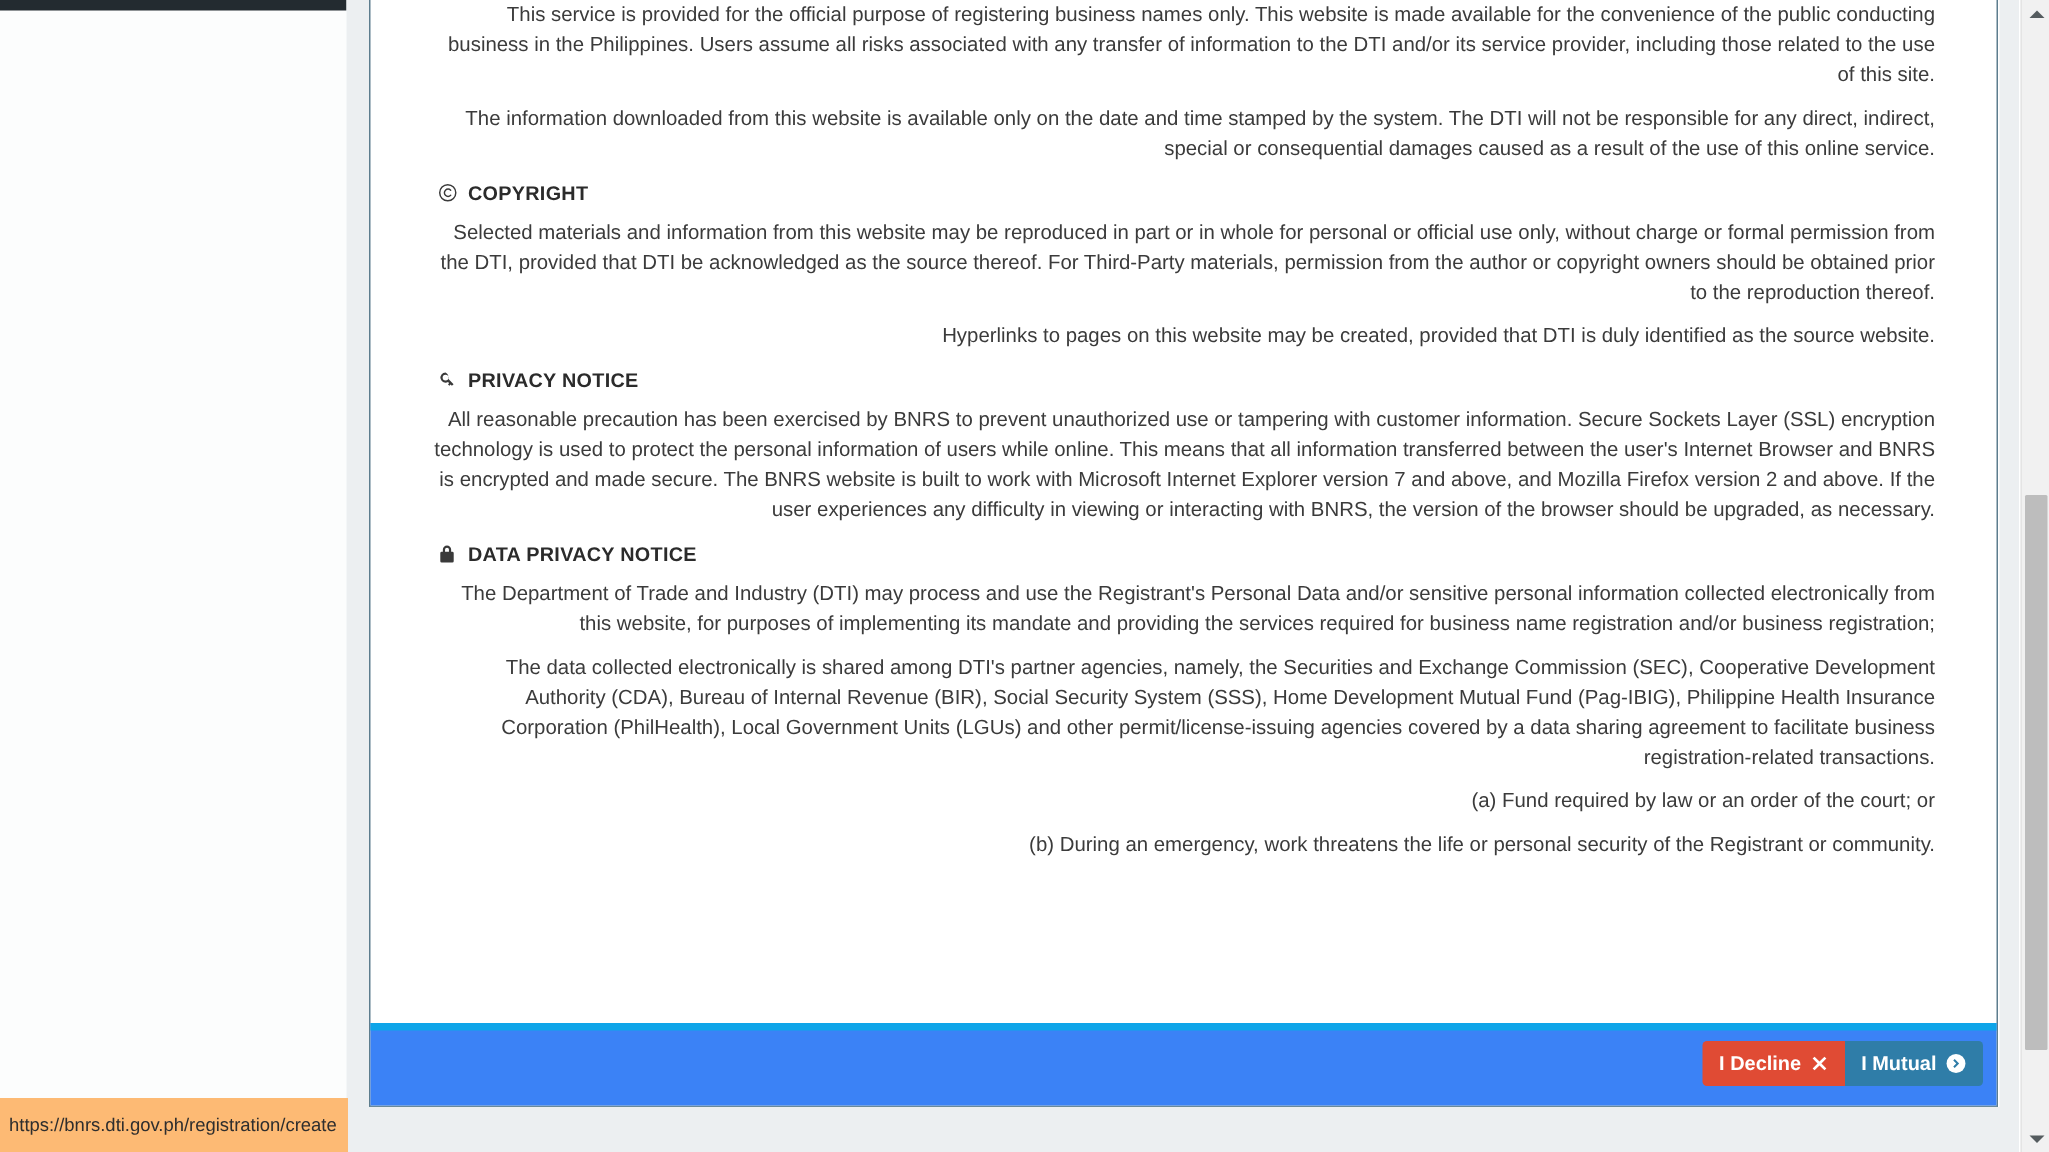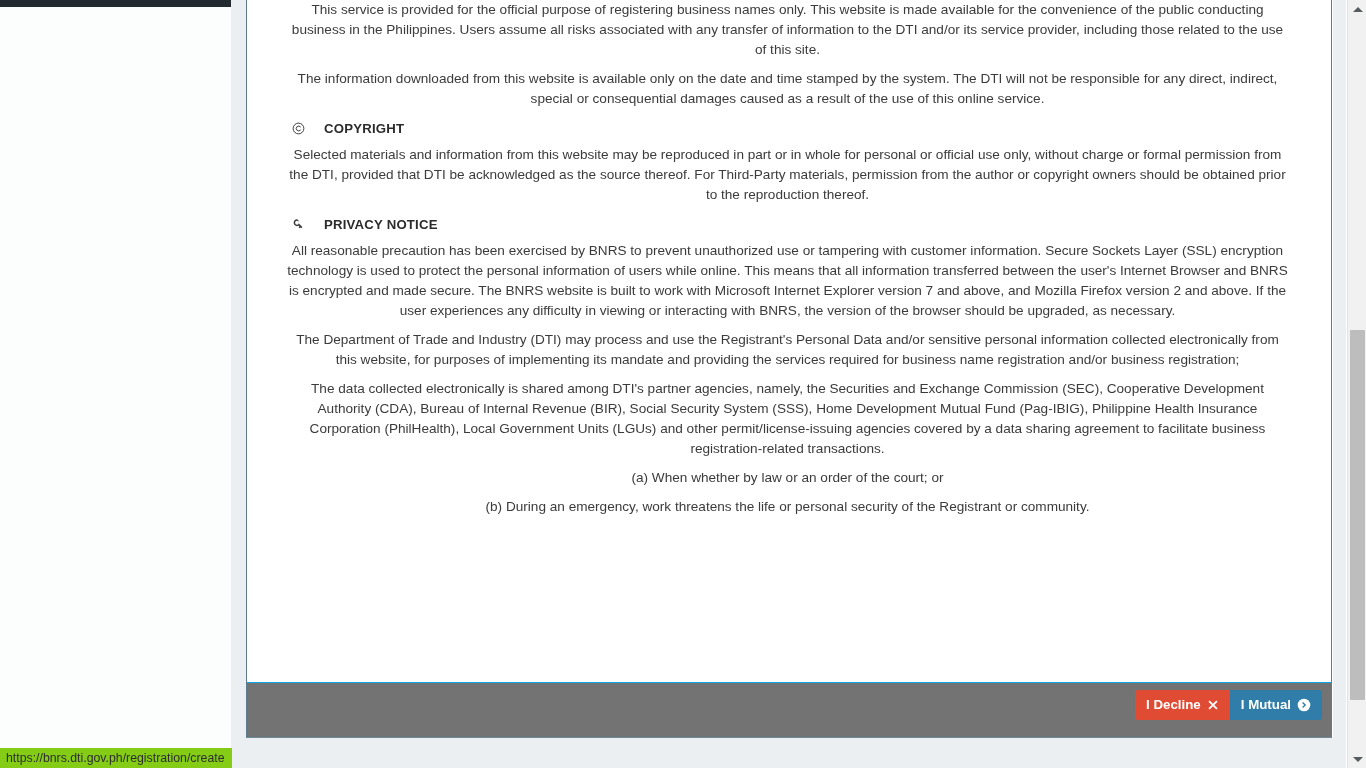--- a/index.html
+++ b/index.html
@@ -79,54 +79,54 @@
     left: 38px;
     top: 6px;
     width: 1005px;
   }
 
   p.para {
     font-size: 13.6px;
     line-height: 20px;
     color: #3b3b3b;
     margin: 0 0 9px 0;
-    text-align: center;
+    text-align: right;
   }
 
   h3.section-head {
     font-size: 13.2px;
     font-weight: bold;
     color: #2b2b2b;
     letter-spacing: 0.2px;
     margin: 12px 0 9px 6px;
     display: flex;
     align-items: center;
-    gap: 19px;
+    gap: 7px;
   }
 
   .head-icon {
     display: inline-flex;
     align-items: center;
     justify-content: center;
     width: 14px;
     height: 14px;
     color: #3a3a3a;
     flex: none;
   }
   .head-icon svg { display: block; }
 
   
   #footer-bar {
     position: absolute;
     left: 0;
     top: 688px;
     width: 1084px;
     height: 55px;
-    border-top: 1px solid #0ea5e9;
-    background: #737373;
+    border-top: 5px solid #0ea5e9;
+    background: #3b82f6;
   }
 
   #button-group {
     position: absolute;
     right: 9px;
     top: 7px;
     display: flex;
   }
 
   .btn {
@@ -192,25 +192,25 @@
     height: 370px;
     background: #bdbdbd;
     border-radius: 1px;
   }
 
   
   #status-bar {
     position: absolute;
     left: 0;
     bottom: 0;
-    height: 20px;
+    height: 36px;
     padding: 0 7px 0 6px;
     display: flex;
     align-items: center;
-    background: #84cc16;
+    background: #fdba74;
     font-size: 12.3px;
     color: #2e2e2e;
     white-space: nowrap;
   }
 </style>
 </head>
 <body>
 
 <div id="viewport">
 
@@ -232,34 +232,43 @@
       <h3 class="section-head">
         <span class="head-icon">
           <svg width="13" height="13" viewBox="0 0 16 16" fill="none" stroke="currentColor" stroke-width="1.2">
             <circle cx="8" cy="8" r="6.6"></circle>
             <path d="M10.4 5.9a3 3 0 1 0 0 4.2" stroke-linecap="round"></path>
           </svg>
         </span>
         <span>COPYRIGHT</span>
       </h3>
       <p class="para">Selected materials and information from this website may be reproduced in part or in whole for personal or official use only, without charge or formal permission from the DTI, provided that DTI be acknowledged as the source thereof. For Third-Party materials, permission from the author or copyright owners should be obtained prior to the reproduction thereof.</p>
+      <p class="para">Hyperlinks to pages on this website may be created, provided that DTI is duly identified as the source website.</p>
 
       <h3 class="section-head">
         <span class="head-icon">
           <svg width="13" height="13" viewBox="0 0 16 16" fill="currentColor">
             <path d="M6.2 1.6a4.2 4.2 0 1 0 2.05 7.86l.9.9-1 1 1.2 1.2 1-1 1.05 1.05 1.4-1.4-4.6-4.6A4.2 4.2 0 0 0 6.2 1.6zm0 1.8a2.4 2.4 0 1 1 0 4.8 2.4 2.4 0 0 1 0-4.8z"></path>
           </svg>
         </span>
         <span>PRIVACY NOTICE</span>
       </h3>
       <p class="para">All reasonable precaution has been exercised by BNRS to prevent unauthorized use or tampering with customer information. Secure Sockets Layer (SSL) encryption technology is used to protect the personal information of users while online. This means that all information transferred between the user's Internet Browser and BNRS is encrypted and made secure. The BNRS website is built to work with Microsoft Internet Explorer version 7 and above, and Mozilla Firefox version 2 and above. If the user experiences any difficulty in viewing or interacting with BNRS, the version of the browser should be upgraded, as necessary.</p>
 
+      <h3 class="section-head">
+        <span class="head-icon">
+          <svg width="12" height="13" viewBox="0 0 14 16" fill="currentColor">
+            <path d="M7 0.8a3.4 3.4 0 0 0-3.4 3.4V6H2.6A1.1 1.1 0 0 0 1.5 7.1v6.6A1.1 1.1 0 0 0 2.6 14.8h8.8a1.1 1.1 0 0 0 1.1-1.1V7.1A1.1 1.1 0 0 0 11.4 6h-1V4.2A3.4 3.4 0 0 0 7 0.8zm0 1.8a1.6 1.6 0 0 1 1.6 1.6V6H5.4V4.2A1.6 1.6 0 0 1 7 2.6z"></path>
+          </svg>
+        </span>
+        <span>DATA PRIVACY NOTICE</span>
+      </h3>
       <p class="para">The Department of Trade and Industry (DTI) may process and use the Registrant's Personal Data and/or sensitive personal information collected electronically from this website, for purposes of implementing its mandate and providing the services required for business name registration and/or business registration;</p>
       <p class="para">The data collected electronically is shared among DTI's partner agencies, namely, the Securities and Exchange Commission (SEC), Cooperative Development Authority (CDA), Bureau of Internal Revenue (BIR), Social Security System (SSS), Home Development Mutual Fund (Pag-IBIG), Philippine Health Insurance Corporation (PhilHealth), Local Government Units (LGUs) and other permit/license-issuing agencies covered by a data sharing agreement to facilitate business registration-related transactions.</p>
-      <p class="para">(a) When whether by law or an order of the court; or</p>
+      <p class="para">(a) Fund required by law or an order of the court; or</p>
       <p class="para">(b) During an emergency, work threatens the life or personal security of the Registrant or community.</p>
 
     </div>
 
     <div id="footer-bar">
       <div id="button-group">
         <button class="btn btn-decline">
           <span>I Decline</span>
           <span>
             <svg width="12" height="12" viewBox="0 0 16 16" fill="currentColor">

